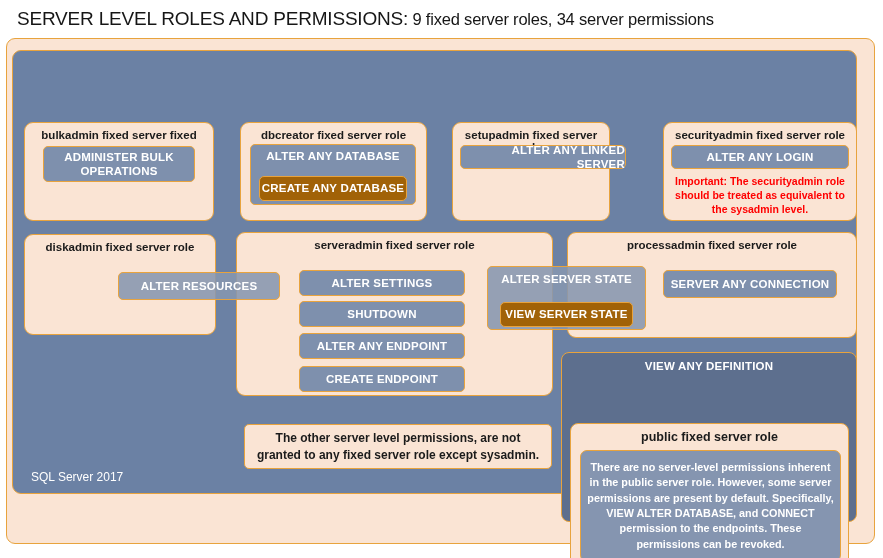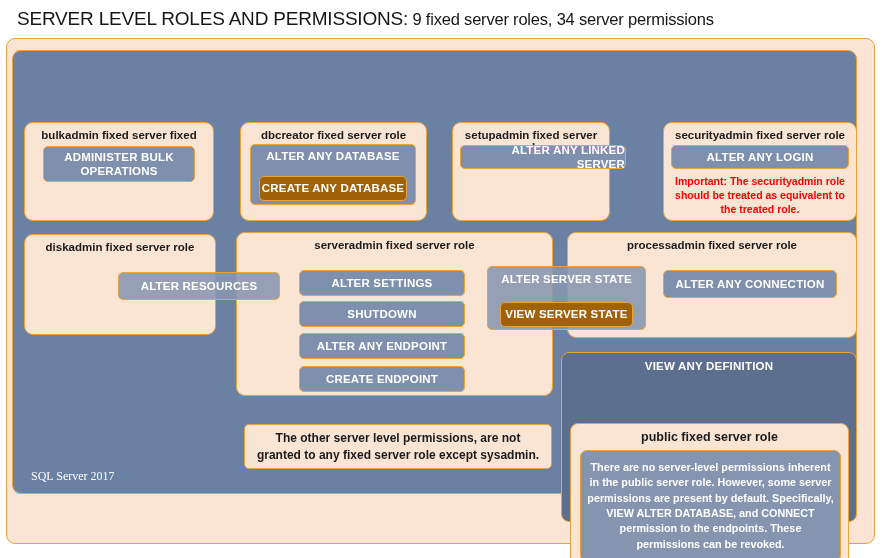--- a/index.html
+++ b/index.html
@@ -82,21 +82,20 @@
     font-size: 17.5px;
     color: #ffffff;
     letter-spacing: 0.2px;
   }
   #sql-version-label {
     position: absolute;
     left: 18px;
     bottom: 9px;
     font-size: 12px;
     color: #ffffff;
-    font-family: Liberation Serif, serif;
   }
 
   
   .role-card {
     position: absolute;
     box-sizing: border-box;
     background: #fae4d4;
     border: 1.5px solid #e8a33d;
     border-radius: 9px;
   }
@@ -259,21 +258,21 @@
 
 <div class="role-card" style="left:452px; top:122px; width:158px; height:99px;">
   <div class="role-title">setupadmin fixed server role</div>
 </div>
 <div class="perm" style="left:460px; top:145px; width:166px; height:24px;text-align:right;">ALTER ANY LINKED SERVER</div>
 
 <div class="role-card" style="left:663px; top:122px; width:194px; height:99px;">
   <div class="role-title">securityadmin  fixed server role</div>
 </div>
 <div class="perm" style="left:671px; top:145px; width:178px; height:24px;">ALTER ANY LOGIN</div>
-<div class="warning-note" style="left:668px; top:174px; width:184px;">Important:  The securityadmin role should  be treated  as equivalent to the  treated role.</div>
+<div class="warning-note" style="left:668px; top:174px; width:184px;">Important:  The securityadmin role should  be treated  as equivalent to the  sysadmin level.</div>
 
 <div class="role-card" style="left:24px; top:234px; width:192px; height:101px;">
   <div class="role-title">diskadmin  fixed server role</div>
 </div>
 
 <div class="role-card" style="left:236px; top:232px; width:317px; height:164px;">
   <div class="role-title">serveradmin fixed server role</div>
 </div>
 
 <div class="role-card" style="left:567px; top:232px; width:290px; height:106px;">
@@ -285,21 +284,21 @@
 <div class="perm" style="left:299px; top:270px; width:166px; height:26px;">ALTER SETTINGS</div>
 <div class="perm" style="left:299px; top:301px; width:166px; height:26px;">SHUTDOWN</div>
 <div class="perm" style="left:299px; top:333px; width:166px; height:26px;">ALTER ANY ENDPOINT</div>
 <div class="perm" style="left:299px; top:366px; width:166px; height:26px;">CREATE  ENDPOINT</div>
 
 <div class="perm translucent" style="left:487px; top:266px; width:159px; height:64px;align-items:flex-start;padding-top:5px;">
   <span>ALTER SERVER  STATE</span>
 </div>
 <div class="perm nested" style="left:500px; top:302px; width:133px; height:25px;">VIEW SERVER  STATE</div>
 
-<div class="perm" style="left:663px; top:270px; width:174px; height:28px;">ALTER ANY CONNECTION</div>
+<div class="perm" style="left:663px; top:270px; width:174px; height:28px;">SERVER ANY CONNECTION</div>
 
 <div class="note-box" style="left:244px; top:424px; width:308px; height:45px;">The other server level permissions,  are not granted to any fixed server role except sysadmin.</div>
 
 <div id="view-any-definition-box">
   <div id="view-any-definition-label">VIEW ANY DEFINITION</div>
   <div id="public-role-card">
     <div id="public-role-title">public  fixed server role</div>
     <div id="public-role-note">There are no server-level permissions inherent in the public server role. However, some server permissions are present by default. Specifically, VIEW ALTER DATABASE, and CONNECT permission to the endpoints. These permissions can be revoked.</div>
   </div>
 </div>

